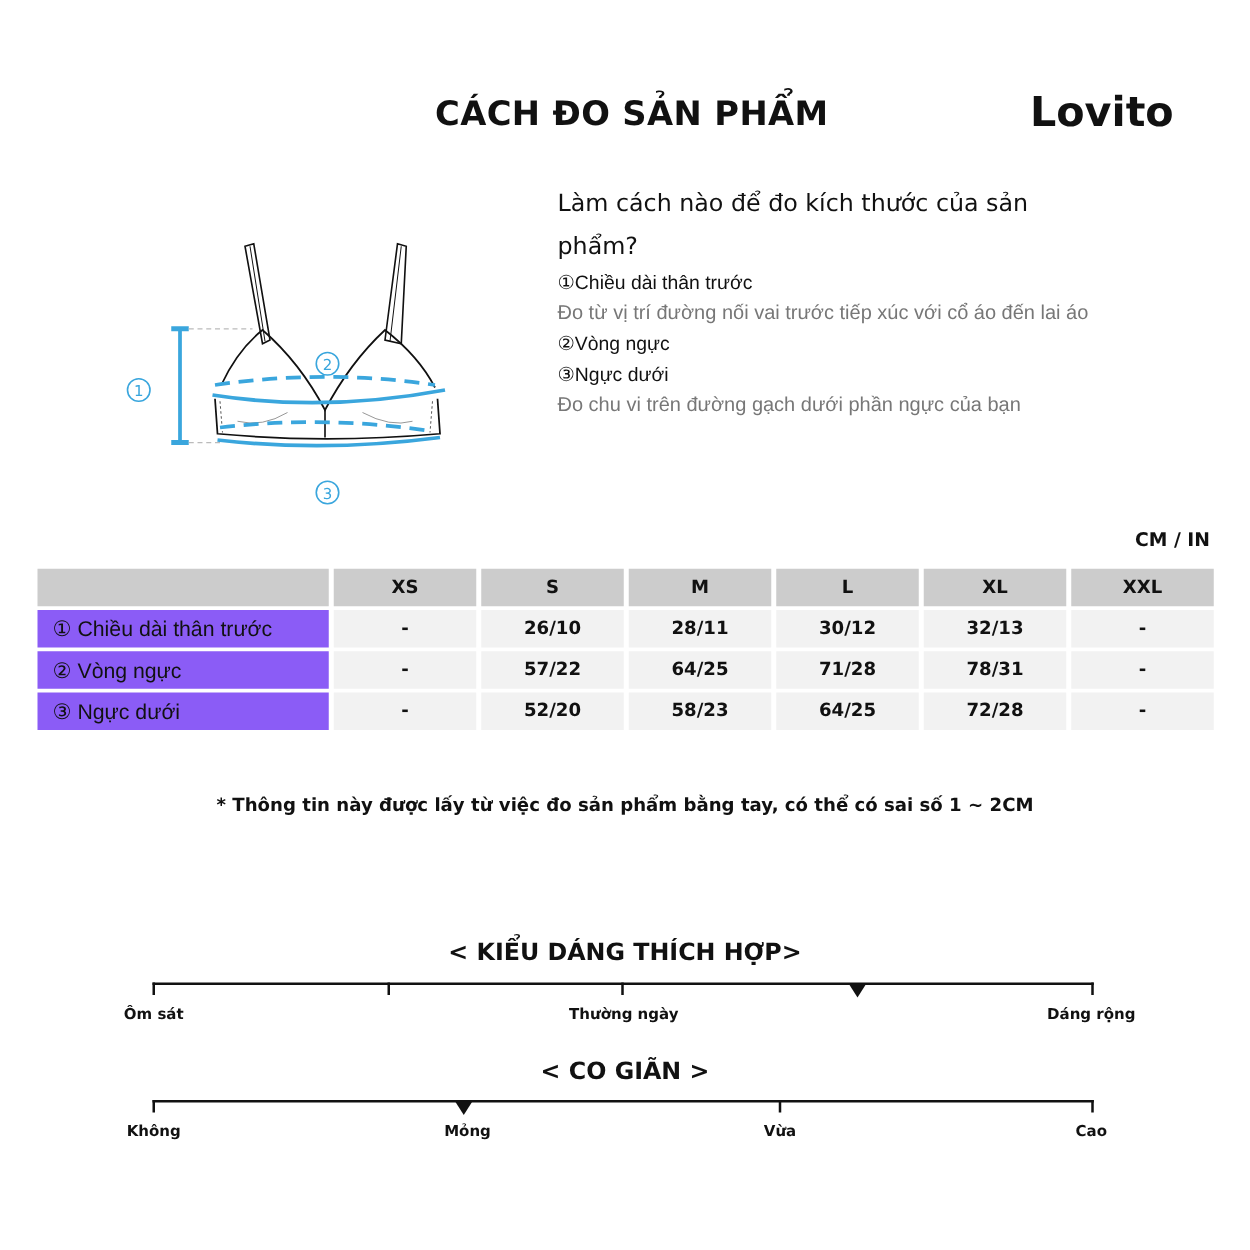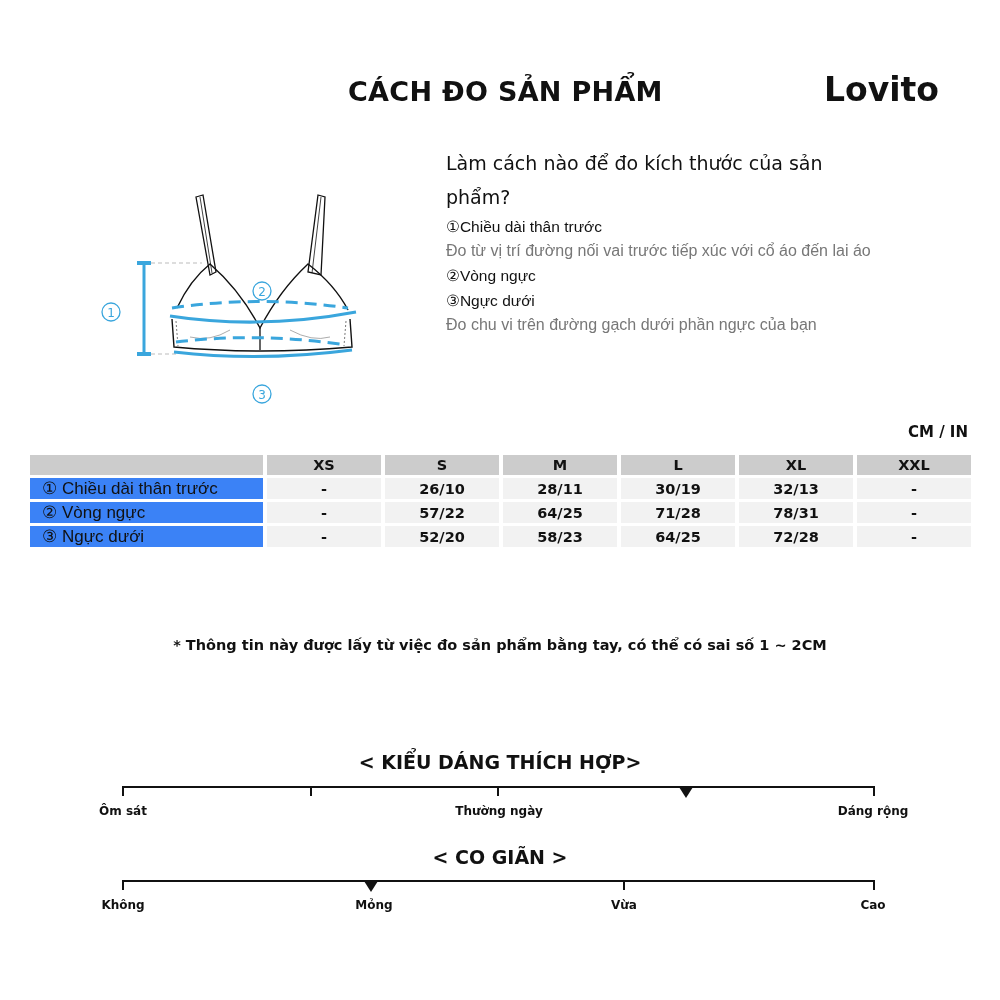--- a/index.html
+++ b/index.html
@@ -12,23 +12,23 @@
   .diagram { position: absolute; left: 90px; top: 180px; width: 300px; height: 230px; }
 
   .howto { position: absolute; left: 446px; top: 146px; width: 520px; }
   .howto-q { font-size: 19px; line-height: 34px; color: #111; font-family: "DejaVu Sans", sans-serif; width: 420px; }
   .howto-item-title { font-size: 15.5px; color: #111; font-family: "Liberation Sans", sans-serif; line-height: 24px; margin-top: 1px; }
   .howto-item-desc { font-size: 16px; color: #777; font-family: "Liberation Sans", sans-serif; line-height: 24px; }
 
   .unit { position: absolute; right: 32px; top: 423px; font-size: 15px; font-weight: bold; color: #111; }
 
   .size-table { position: absolute; left: 30px; top: 452px; border-collapse: separate; border-spacing: 4px 3px; margin-left: -4px; }
-  .size-table td, .size-table th { height: 20px; text-align: center; font-size: 14.5px; font-weight: bold; color: #111; }
+  .size-table td, .size-table th { height: 30px; text-align: center; font-size: 14.5px; font-weight: bold; color: #111; }
   .size-table th { background: #cccccc; }
-  .size-table td.label { background: #3b82f6; text-align: left; padding-left: 12px; font-weight: normal; font-family: "Liberation Sans", sans-serif; font-size: 17px; }
+  .size-table td.label { background: #8b5cf6; text-align: left; padding-left: 12px; font-weight: normal; font-family: "Liberation Sans", sans-serif; font-size: 17px; }
   .size-table td.val { background: #f2f2f2; }
   .size-table .col-label { width: 233px; }
   .size-table .col-size { width: 114px; }
 
   .note { position: absolute; left: 0; width: 1000px; top: 637px; text-align: center; font-size: 14.5px; font-weight: bold; color: #111; }
 
   .scale-title { position: absolute; left: 0; width: 1000px; text-align: center; font-size: 19px; font-weight: bold; color: #111; }
   .scale-line { position: absolute; height: 2px; background: #111; }
   .tick { position: absolute; width: 2px; height: 10px; background: #111; }
   .marker { position: absolute; width: 0; height: 0; border-left: 7px solid transparent; border-right: 7px solid transparent; border-top: 11px solid #111; }
@@ -96,21 +96,21 @@
     <th class="col-size">M</th>
     <th class="col-size">L</th>
     <th class="col-size">XL</th>
     <th class="col-size">XXL</th>
   </tr>
   <tr>
     <td class="label">① Chiều dài thân trước</td>
     <td class="val">-</td>
     <td class="val">26/10</td>
     <td class="val">28/11</td>
-    <td class="val">30/19</td>
+    <td class="val">30/12</td>
     <td class="val">32/13</td>
     <td class="val">-</td>
   </tr>
   <tr>
     <td class="label">② Vòng ngực</td>
     <td class="val">-</td>
     <td class="val">57/22</td>
     <td class="val">64/25</td>
     <td class="val">71/28</td>
     <td class="val">78/31</td>

